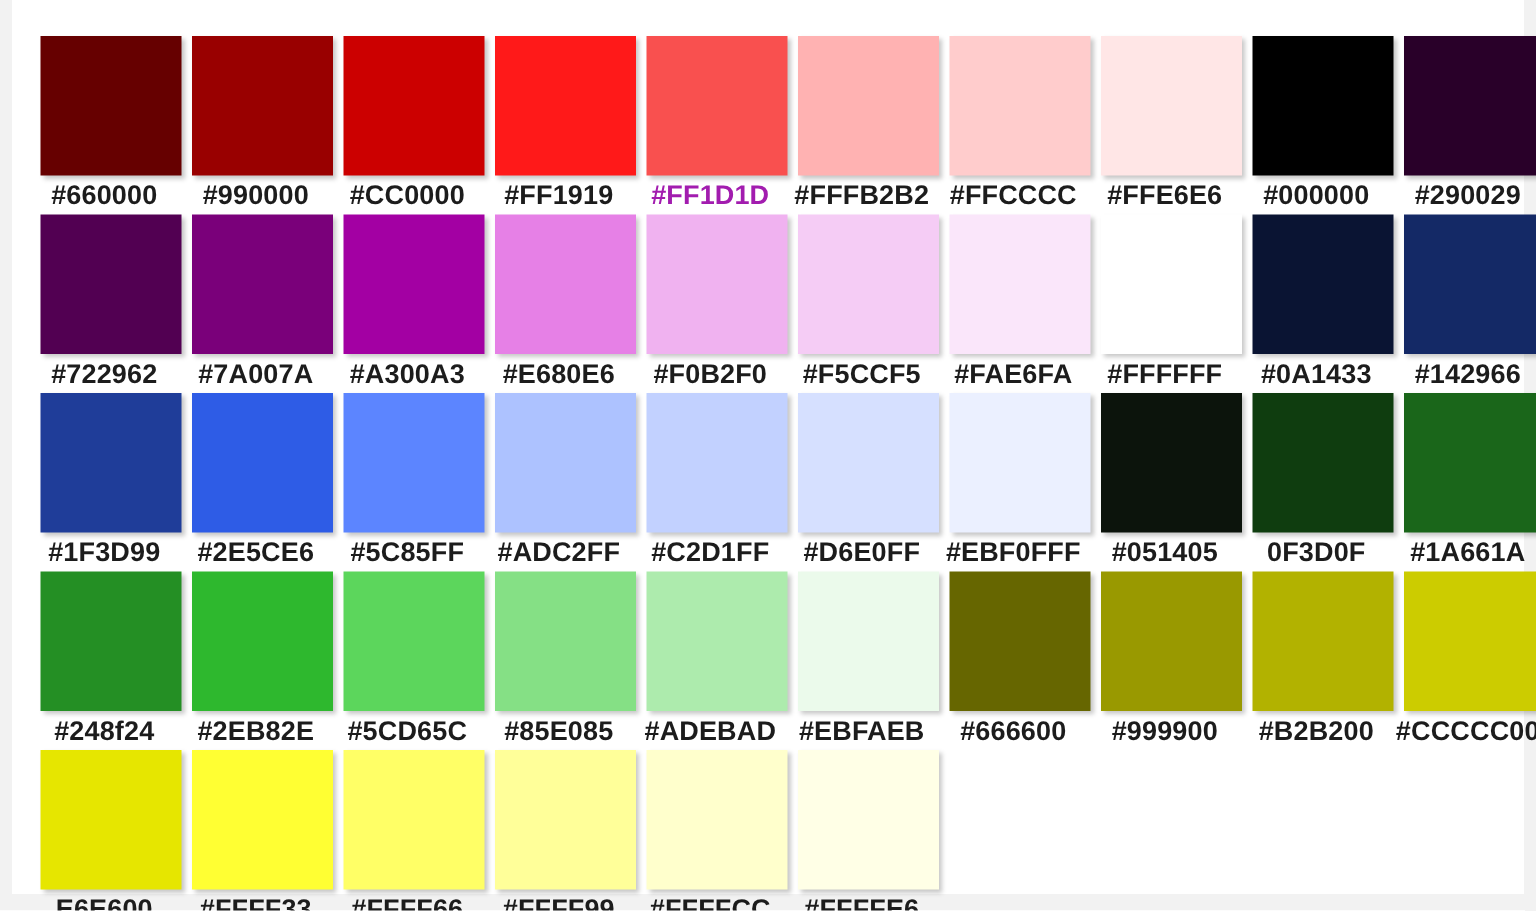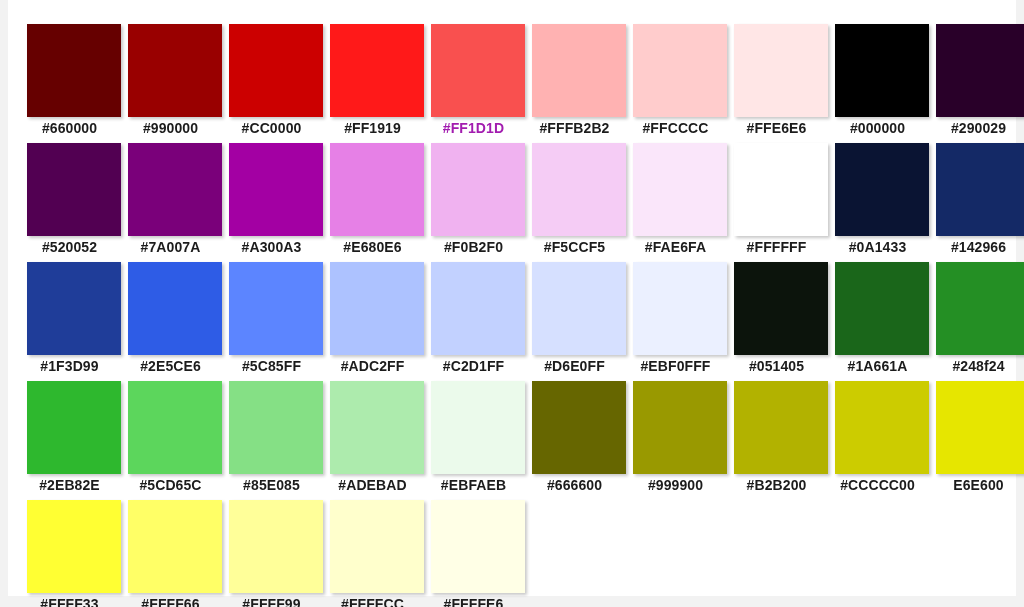--- a/index.html
+++ b/index.html
@@ -57,21 +57,21 @@
     height: 93px;
     box-shadow: 2px 2px 3px rgba(0, 0, 0, 0.22);
   }
 
   .swatch-label {
     position: absolute;
     left: 0;
     top: 96px;
     width: 101px;
     text-align: center;
-    font-size: 14px;
+    font-size: 18px;
     font-weight: bold;
     letter-spacing: 0.1px;
     color: #1c1c1c;
     white-space: nowrap;
   }
 
   .swatch-label.alt-color {
     color: #a21caf;
   }
 </style>
@@ -116,21 +116,21 @@
         <div class="swatch-cell">
           <div class="swatch-chip" style="background-color: rgb(0, 0, 0);"></div>
           <div class="swatch-label">#000000</div>
         </div>
         <div class="swatch-cell">
           <div class="swatch-chip" style="background-color: rgb(41, 0, 41);"></div>
           <div class="swatch-label">#290029</div>
         </div>
         <div class="swatch-cell">
           <div class="swatch-chip" style="background-color: rgb(82, 0, 82);"></div>
-          <div class="swatch-label">#520052</div>
+          <div class="swatch-label">#722962</div>
         </div>
         <div class="swatch-cell">
           <div class="swatch-chip" style="background-color: rgb(122, 0, 122);"></div>
           <div class="swatch-label">#7A007A</div>
         </div>
         <div class="swatch-cell">
           <div class="swatch-chip" style="background-color: rgb(163, 0, 163);"></div>
           <div class="swatch-label">#A300A3</div>
         </div>
         <div class="swatch-cell">
@@ -185,20 +185,24 @@
           <div class="swatch-chip" style="background-color: rgb(214, 224, 255);"></div>
           <div class="swatch-label">#D6E0FF</div>
         </div>
         <div class="swatch-cell">
           <div class="swatch-chip" style="background-color: rgb(235, 240, 255);"></div>
           <div class="swatch-label">#EBF0FFF</div>
         </div>
         <div class="swatch-cell">
           <div class="swatch-chip" style="background-color: rgb(12, 20, 12);"></div>
           <div class="swatch-label">#051405</div>
+        </div>
+        <div class="swatch-cell">
+          <div class="swatch-chip" style="background-color: rgb(15, 61, 15);"></div>
+          <div class="swatch-label">0F3D0F</div>
         </div>
         <div class="swatch-cell">
           <div class="swatch-chip" style="background-color: rgb(26, 102, 26);"></div>
           <div class="swatch-label">#1A661A</div>
         </div>
         <div class="swatch-cell">
           <div class="swatch-chip" style="background-color: rgb(36, 143, 36);"></div>
           <div class="swatch-label">#248f24</div>
         </div>
         <div class="swatch-cell">

